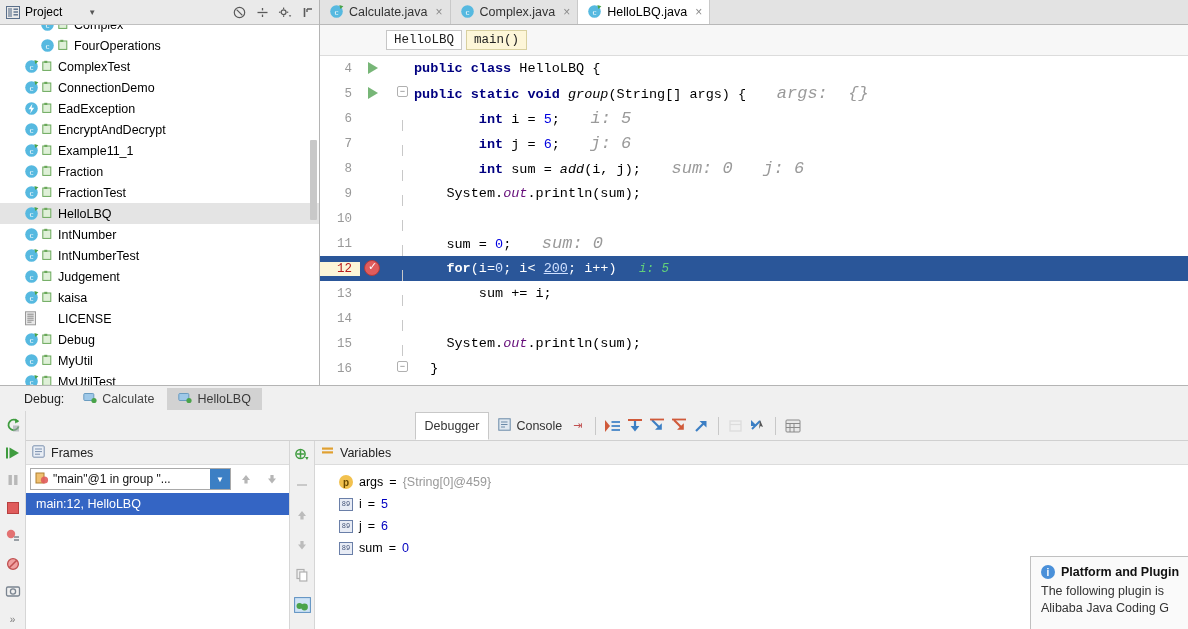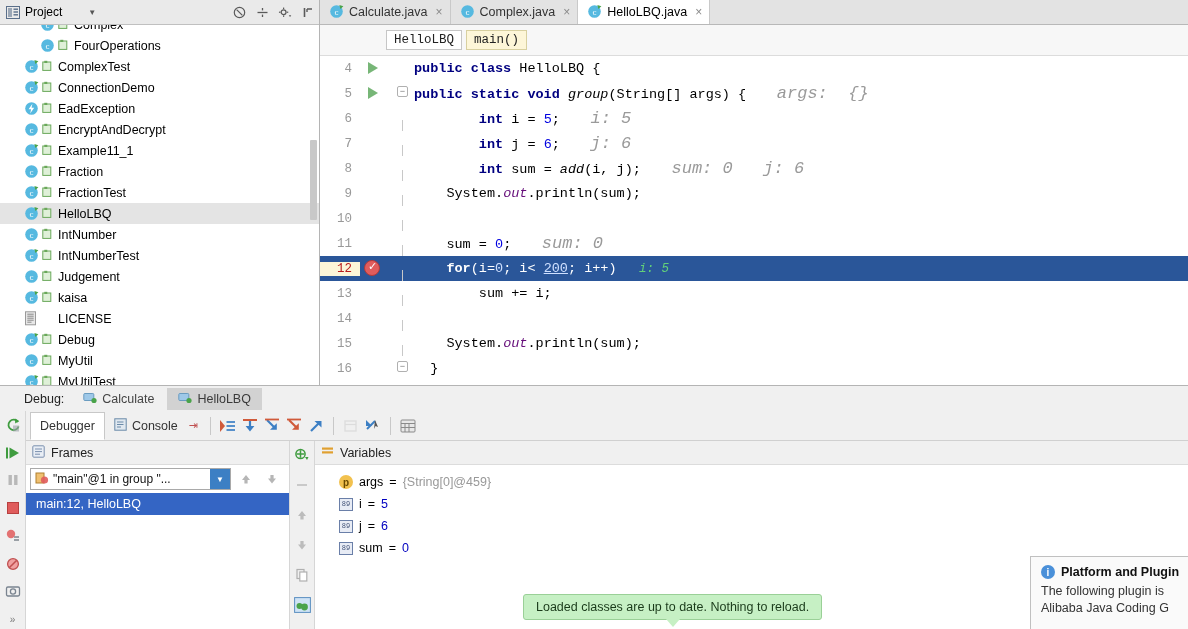--- a/index.html
+++ b/index.html
@@ -138,21 +138,21 @@
   .dbg-label { font-size:12.5px; color:#222; margin-right:8px; }
   .dtab {
     height:22px; display:flex; align-items:center; gap:5px;
     padding:0 10px; font-size:12.5px; color:#444;
     border:1px solid transparent; margin-right:2px;
   }
   .dtab.active { background:#d2d2d2; color:#3a3a3a; }
 
   .debug-toolbar {
     height:30px; display:flex; align-items:center; background:#f0f0f0;
-    border-bottom:1px solid #d0d0d0; padding-left:30px;
+    border-bottom:1px solid #d0d0d0; padding-left:30px;justify-content:center;
   }
   .dtab2 {
     height:28px; display:flex; align-items:center; gap:5px; padding:0 9px;
     font-size:12.5px; color:#333;
   }
   .dtab2.active { background:#fff; border:1px solid #c8c8c8; border-bottom-color:#fff; }
   .tb-sep { width:1px; height:18px; background:#c8c8c8; margin:0 6px; }
   .tb-btn { width:22px; height:22px; display:flex; align-items:center; justify-content:center; }
 
   .left-rail {
@@ -952,23 +952,20 @@
           <div class="var-row">
             <span class="var-ico-n">89</span>
             <span class="var-name">sum</span>
             <span class="var-eq">=</span>
             <span class="var-val-num">0</span>
           </div>
         </div>
     </div>
   </div>
 
-  <div class="toast">
-    <span>Loaded classes are up to date. Nothing to reload.</span>
-  </div>
 
   <div class="notif">
     <div class="notif-head">
       <span class="info-ico">i</span>
       <span class="notif-title">Platform and Plugin</span>
     </div>
     <div class="notif-body">The following plugin is</div>
     <div class="notif-body">Alibaba Java Coding G</div>
   </div>
 

